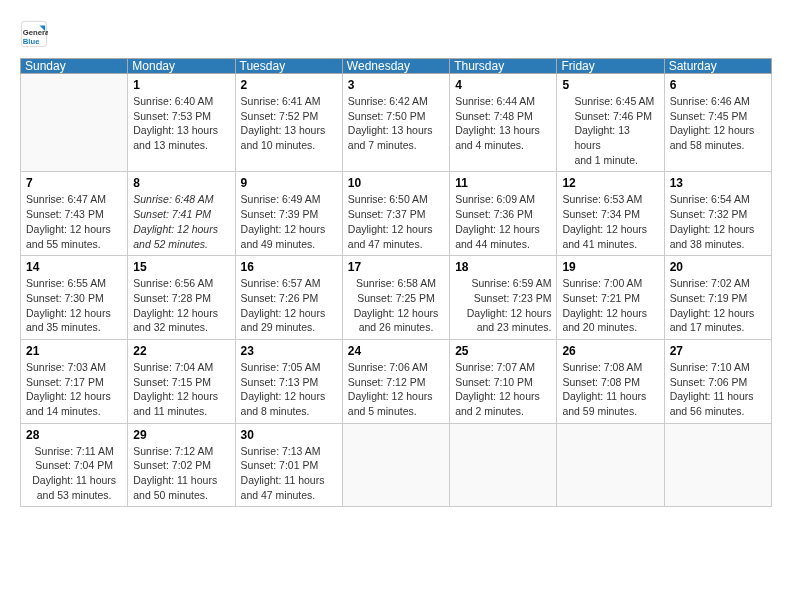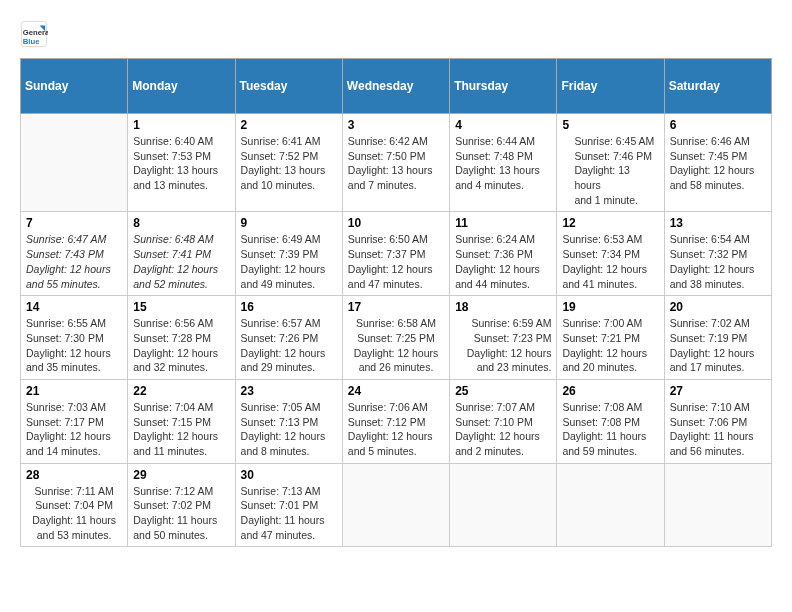--- a/index.html
+++ b/index.html
@@ -38,24 +38,24 @@
       color: #555;
     }
     table {
       width: 100%;
       border-collapse: collapse;
       font-size: 11px;
     }
     thead tr th {
       background-color: #2c7bb6;
       color: #fff;
-      padding: 20px 4px;
+      padding: 0 4px;
       text-align: left;
       font-size: 12px;
-      font-weight: bold;
+      font-weight: normal;
       border: 1px solid #aaa;
     }
     tbody tr td {
       border: 1px solid #ccc;
       vertical-align: top;
       padding: 4px 5px;
       height: 80px;
       width: 107px;
     }
     .day-num {
@@ -149,21 +149,21 @@
           <span class="day-num">6</span>
           <div class="day-info" style="white-space: pre-line;">Sunrise: 6:46 AM
 Sunset: 7:45 PM
 Daylight: 12 hours
 and 58 minutes.</div>
         </td>
       </tr>
       <tr>
         <td>
           <span class="day-num">7</span>
-          <div class="day-info" style="white-space: pre-line; font-style: italic;">Sunrise: 6:47 AM
+          <div class="day-info" style="white-space: pre-line;">Sunrise: 6:47 AM
 Sunset: 7:43 PM
 Daylight: 12 hours
 and 55 minutes.</div>
         </td>
         <td>
           <span class="day-num">8</span>
           <div class="day-info" style="white-space: pre-line; font-style: italic;">Sunrise: 6:48 AM
 Sunset: 7:41 PM
 Daylight: 12 hours
 and 52 minutes.</div>
@@ -177,21 +177,21 @@
         </td>
         <td>
           <span class="day-num">10</span>
           <div class="day-info" style="white-space: pre-line;">Sunrise: 6:50 AM
 Sunset: 7:37 PM
 Daylight: 12 hours
 and 47 minutes.</div>
         </td>
         <td>
           <span class="day-num">11</span>
-          <div class="day-info" style="white-space: pre-line;">Sunrise: 6:24 AM
+          <div class="day-info" style="white-space: pre-line;">Sunrise: 6:09 AM
 Sunset: 7:36 PM
 Daylight: 12 hours
 and 44 minutes.</div>
         </td>
         <td>
           <span class="day-num">12</span>
           <div class="day-info" style="white-space: pre-line;">Sunrise: 6:53 AM
 Sunset: 7:34 PM
 Daylight: 12 hours
 and 41 minutes.</div>

